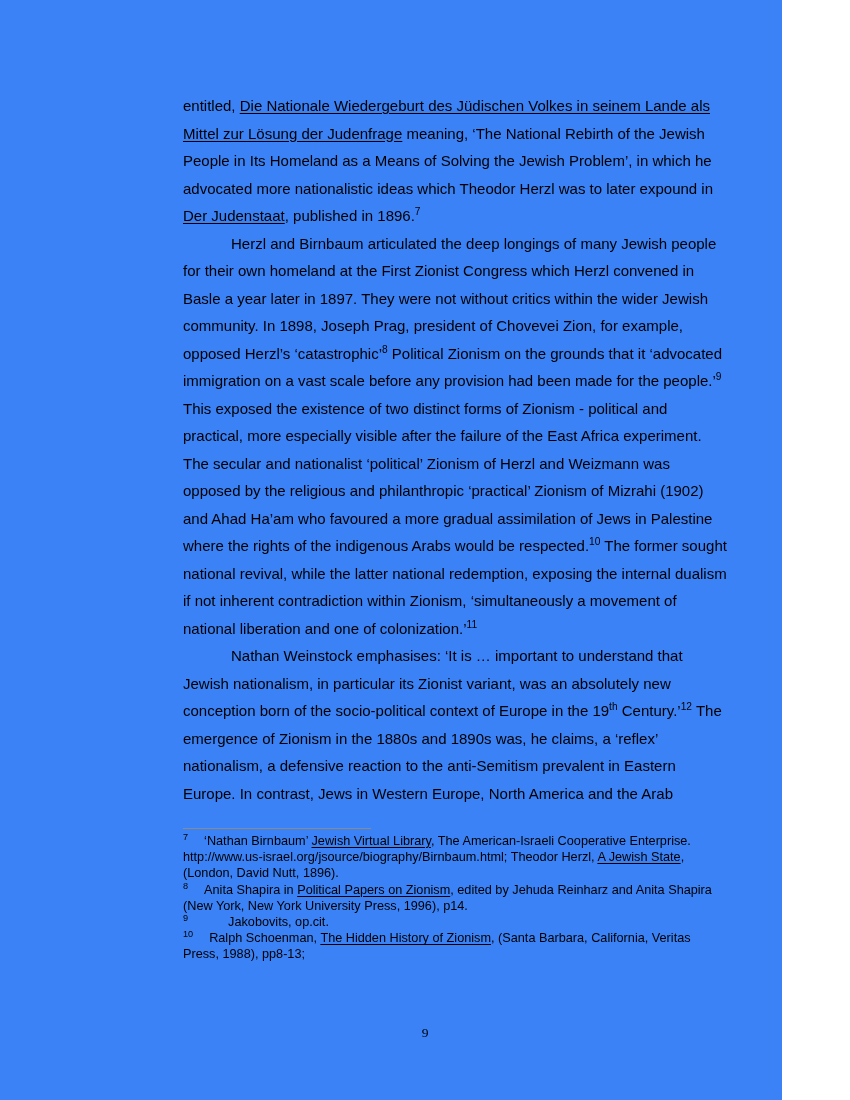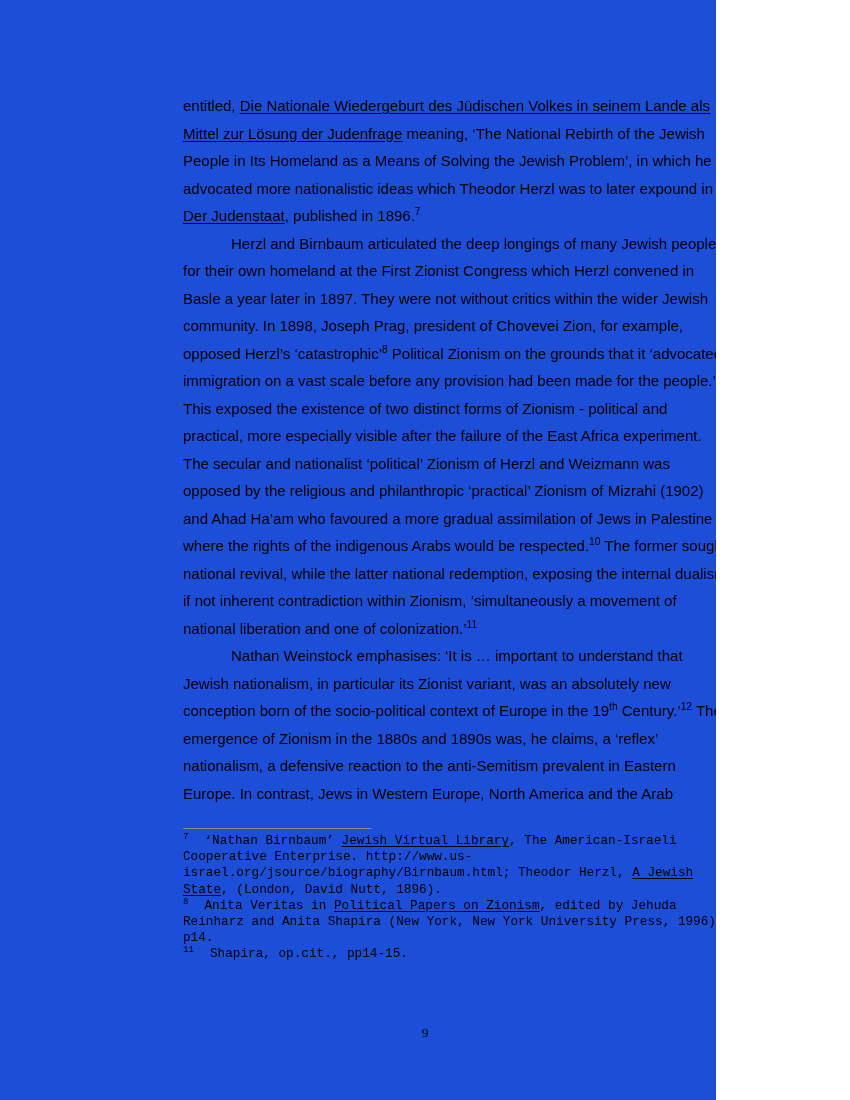--- a/index.html
+++ b/index.html
@@ -2,23 +2,23 @@
 <html><head>
 <meta charset="utf-8">
 <style>
   html, body {
     margin: 0;
     padding: 0;
     background: #ffffff;
   }
   .page {
     position: relative;
-    width: 716px;
+    width: 782px;
     height: 1100px;
-    background: #1d4ed8;
+    background: #3b82f6;
     overflow: hidden;
     box-sizing: border-box;
   }
   .body-block {
     position: absolute;
     left: 183px;
     top: 92px;
     width: 545px;
   }
   .para {
@@ -48,21 +48,21 @@
     top: 828px;
     width: 545px;
   }
   .fn-rule {
     width: 188px;
     height: 0;
     border-top: 1px solid #8a8a8a;
     margin: 0 0 4px 0;
   }
   .fn {
-    font-family: Liberation Mono, monospace;
+    font-family: Liberation Sans, sans-serif;
     font-size: 12.7px;
     line-height: 16.2px;
     color: #000000;
     margin: 0;
     text-align: left;
   }
   .fn .fnum {
     font-size: 0.72em;
     vertical-align: super;
     line-height: 0;
@@ -94,20 +94,21 @@
   <div class="body-block">
       <p class="para"><span>entitled, </span><span class="u">Die Nationale Wiedergeburt des Jüdischen Volkes in seinem Lande als Mittel zur Lösung der Judenfrage</span><span> meaning, ‘The National Rebirth of the Jewish People in Its Homeland as a Means of Solving the Jewish Problem’, in which he advocated more nationalistic ideas which Theodor Herzl was to later expound in </span><span class="u">Der Judenstaat</span><span>, published in 1896.</span><sup>7</sup></p>
       <p class="para indent"><span>Herzl and Birnbaum articulated the deep longings of many Jewish people for their own homeland at the First Zionist Congress which Herzl convened in Basle a year later in 1897. They were not without critics within the wider Jewish community. In 1898, Joseph Prag, president of Chovevei Zion, for example, opposed Herzl’s ‘catastrophic’</span><sup>8</sup><span> Political Zionism on the grounds that it ‘advocated immigration on a vast scale before any provision had been made for the people.’</span><sup>9</sup><span> This exposed the existence of two distinct forms of Zionism - political and practical, more especially visible after the failure of the East Africa experiment. The secular and nationalist ‘political’ Zionism of Herzl and Weizmann was opposed by the religious and philanthropic ‘practical’ Zionism of Mizrahi (1902) and Ahad Ha’am who favoured a more gradual assimilation of Jews in Palestine where the rights of the indigenous Arabs would be respected.</span><sup>10</sup><span> The former sought national revival, while the latter national redemption, exposing the internal dualism if not inherent contradiction within Zionism, ‘simultaneously a movement of national liberation and one of colonization.’</span><sup>11</sup></p>
       <p class="para indent"><span>Nathan Weinstock emphasises: ‘It is … important to understand that Jewish nationalism, in particular its Zionist variant, was an absolutely new conception born of the socio-political context of Europe in the 19</span><sup>th</sup><span> Century.’</span><sup>12</sup><span> The emergence of Zionism in the 1880s and 1890s was, he claims, a ‘reflex’ nationalism, a defensive reaction to the anti-Semitism prevalent in Eastern Europe. In contrast, Jews in Western Europe, North America and the Arab</span></p>
     </div>
 
   <div class="footnotes">
     <div class="fn-rule"></div>
     <div>
         <p class="fn"><span class="fnum">7</span><span class="gap"></span><span>‘Nathan Birnbaum’ </span><span class="u">Jewish Virtual Library</span><span>, The American-Israeli Cooperative Enterprise. http://www.us-israel.org/jsource/biography/Birnbaum.html; Theodor Herzl, </span><span class="u">A Jewish State</span><span>, (London, David Nutt, 1896).</span></p>
-        <p class="fn"><span class="fnum">8</span><span class="gap"></span><span>Anita Veritas in </span><span class="u">Political Papers on Zionism</span><span>, edited by Jehuda Reinharz and Anita Shapira (New York, New York University Press, 1996), p14.</span></p>
-        <p class="fn"><span class="fnum">11</span><span class="gap"></span><span>Shapira, op.cit., pp14-15.</span></p>
+        <p class="fn"><span class="fnum">8</span><span class="gap"></span><span>Anita Shapira in </span><span class="u">Political Papers on Zionism</span><span>, edited by Jehuda Reinharz and Anita Shapira (New York, New York University Press, 1996), p14.</span></p>
+        <p class="fn"><span class="fnum">9</span><span class="gap-wide"></span><span>Jakobovits, op.cit.</span></p>
+        <p class="fn"><span class="fnum">10</span><span class="gap"></span><span>Ralph Schoenman, </span><span class="u">The Hidden History of Zionism</span><span>, (Santa Barbara, California, Veritas Press, 1988), pp8-13;</span></p>
       </div>
   </div>
 
   <div class="page-number">9</div>
 
 </div>
 
 </body></html>

